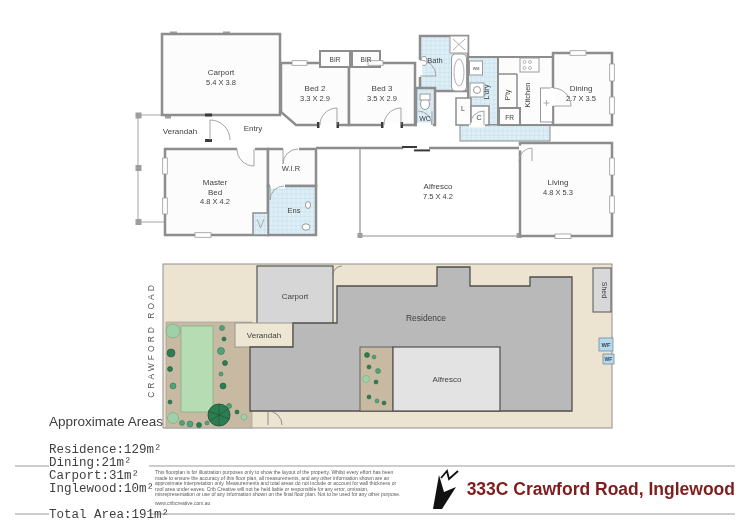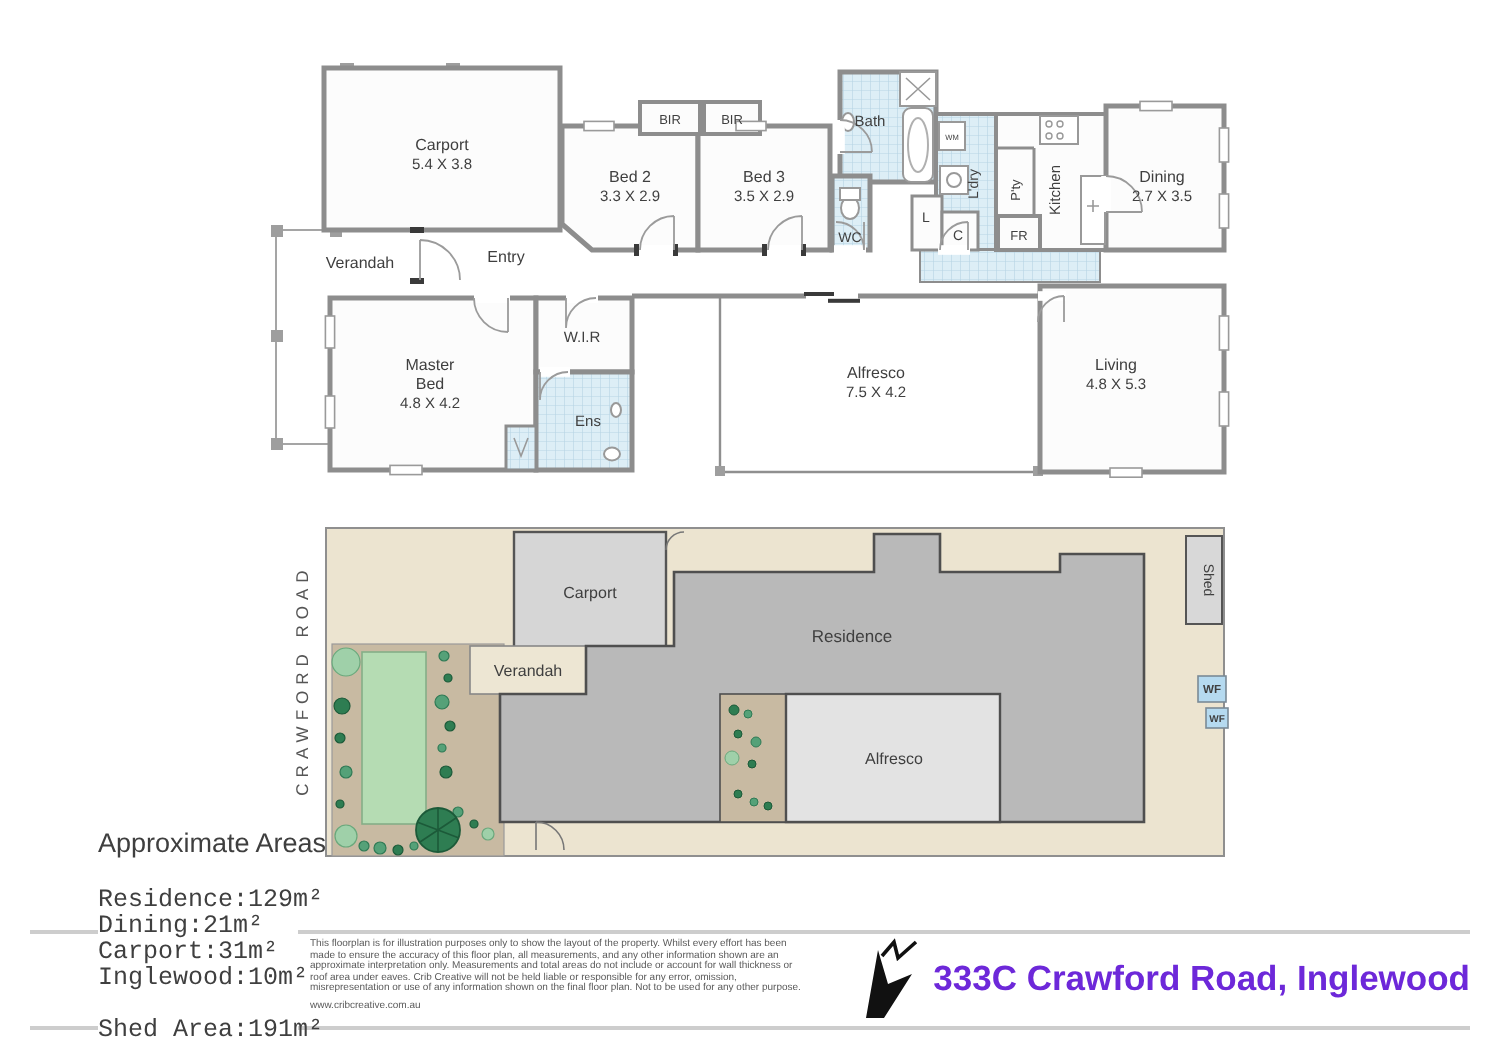--- a/index.html
+++ b/index.html
@@ -14,21 +14,21 @@
   #areas .total{margin-top:13px;}
   
   .rule{left:15px;width:720px;height:2px;background:#cdcdcd;z-index:1;}
   
   #disclaimer{left:155px;top:470px;width:250px;font-size:5px;line-height:5.6px;color:#5a5a5a;z-index:2;}
   #disclaimer .url{margin-top:3px;}
   
   #road{left:81px;top:333px;width:140px;height:14px;line-height:14px;text-align:center;
         transform:rotate(-90deg);font-size:8.5px;letter-spacing:3px;color:#555;white-space:nowrap;}
   
-  #address{right:15px;top:479px;font-size:17.5px;font-weight:bold;color:#6d28d9;white-space:nowrap;}
+  #address{right:15px;top:479px;font-size:17.5px;font-weight:bold;color:#7f1d1d;white-space:nowrap;}
 </style>
 </head>
 <body>
 
 <svg class="abs" style="left:120px;top:0" width="530" height="260" viewBox="0 0 530 260">
   <defs>
     <pattern id="tiles" width="4.5" height="4.5" patternUnits="userSpaceOnUse">
       <rect width="4.5" height="4.5" fill="#ddeef6"></rect>
       <path d="M0 0H4.5M0 0V4.5" stroke="#b7d4e4" stroke-width="0.6"></path>
     </pattern>
@@ -281,21 +281,21 @@
   </div>
   <div class="row">
     <span>Carport:</span>
     <span>31m²</span>
   </div>
   <div class="row">
     <span>Inglewood:</span>
     <span>10m²</span>
   </div>
   <div class="row total">
-    <span>Shed Area:</span>
+    <span>Total Area:</span>
     <span>191m²</span>
   </div>
 </div>
 
 <div class="abs rule" style="top:465px"></div>
 <div class="abs rule" style="top:513px"></div>
 
 <div id="disclaimer" class="abs">
   <div>This floorplan is for illustration purposes only to show the layout of the property. Whilst every effort has been made to ensure the accuracy of this floor plan, all measurements, and any other information shown are an approximate interpretation only. Measurements and total areas do not include or account for wall thickness or roof area under eaves. Crib Creative will not be held liable or responsible for any error, omission, misrepresentation or use of any information shown on the final floor plan. Not to be used for any other purpose.</div>
   <div class="url">www.cribcreative.com.au</div>

